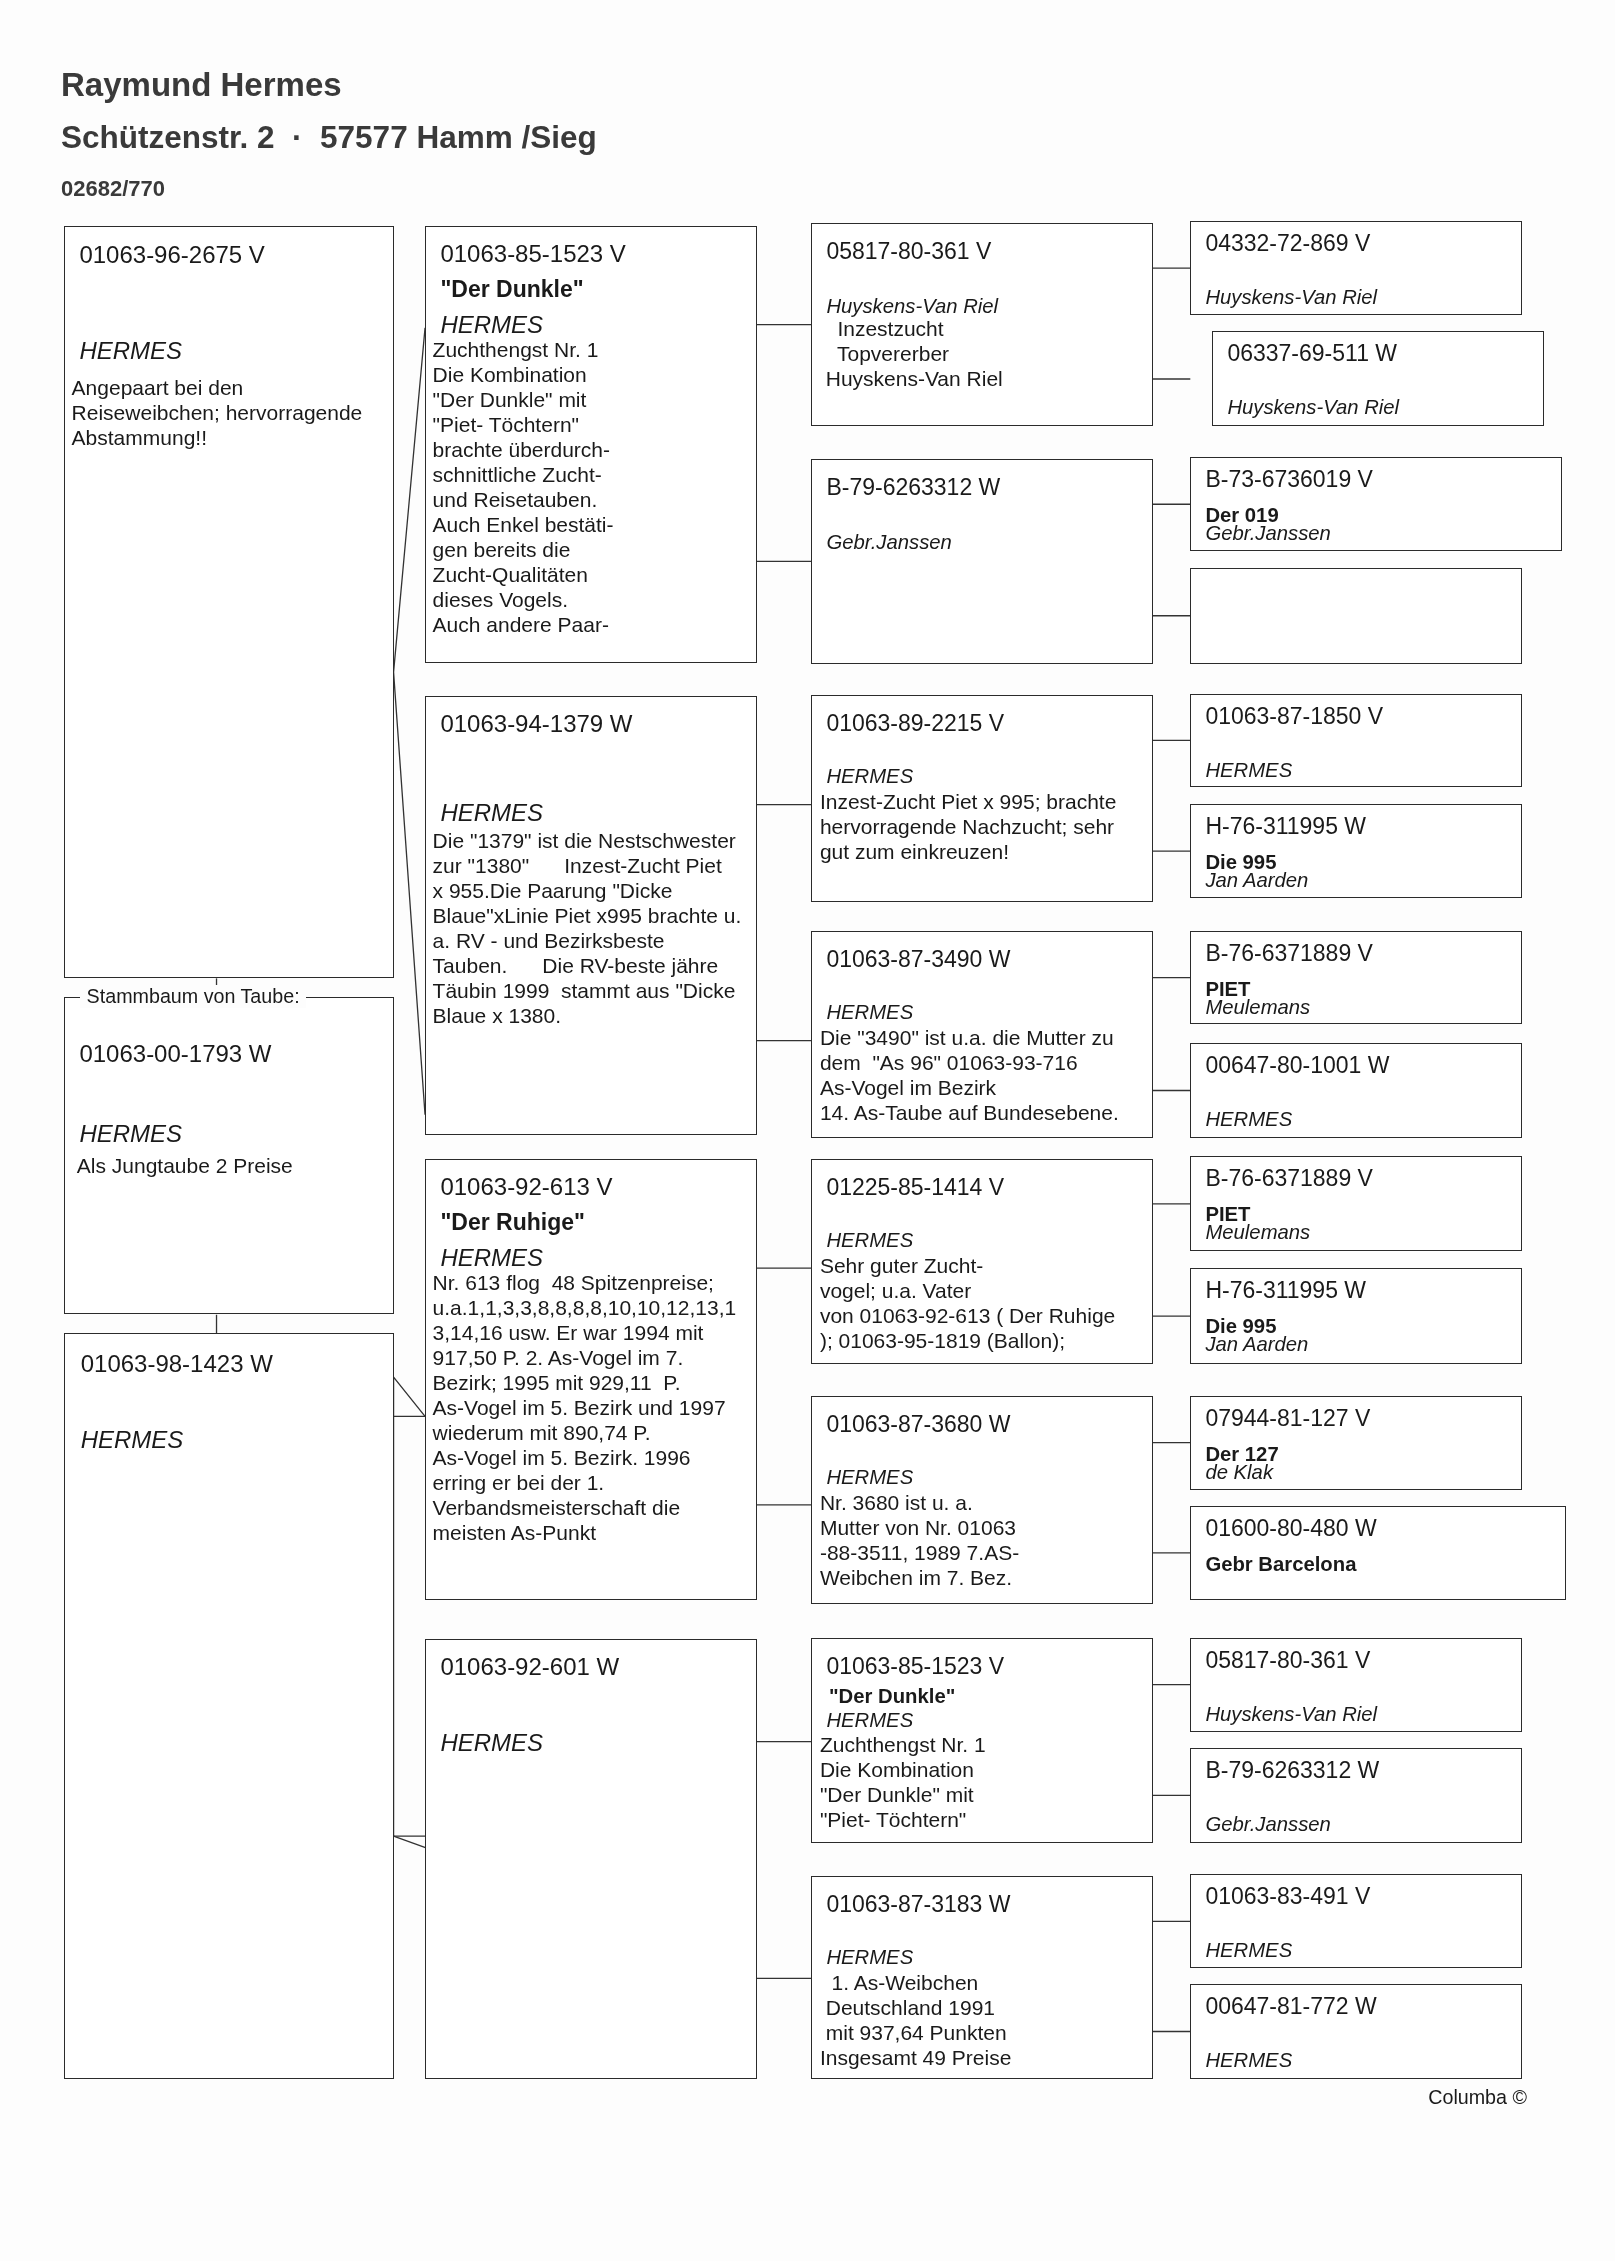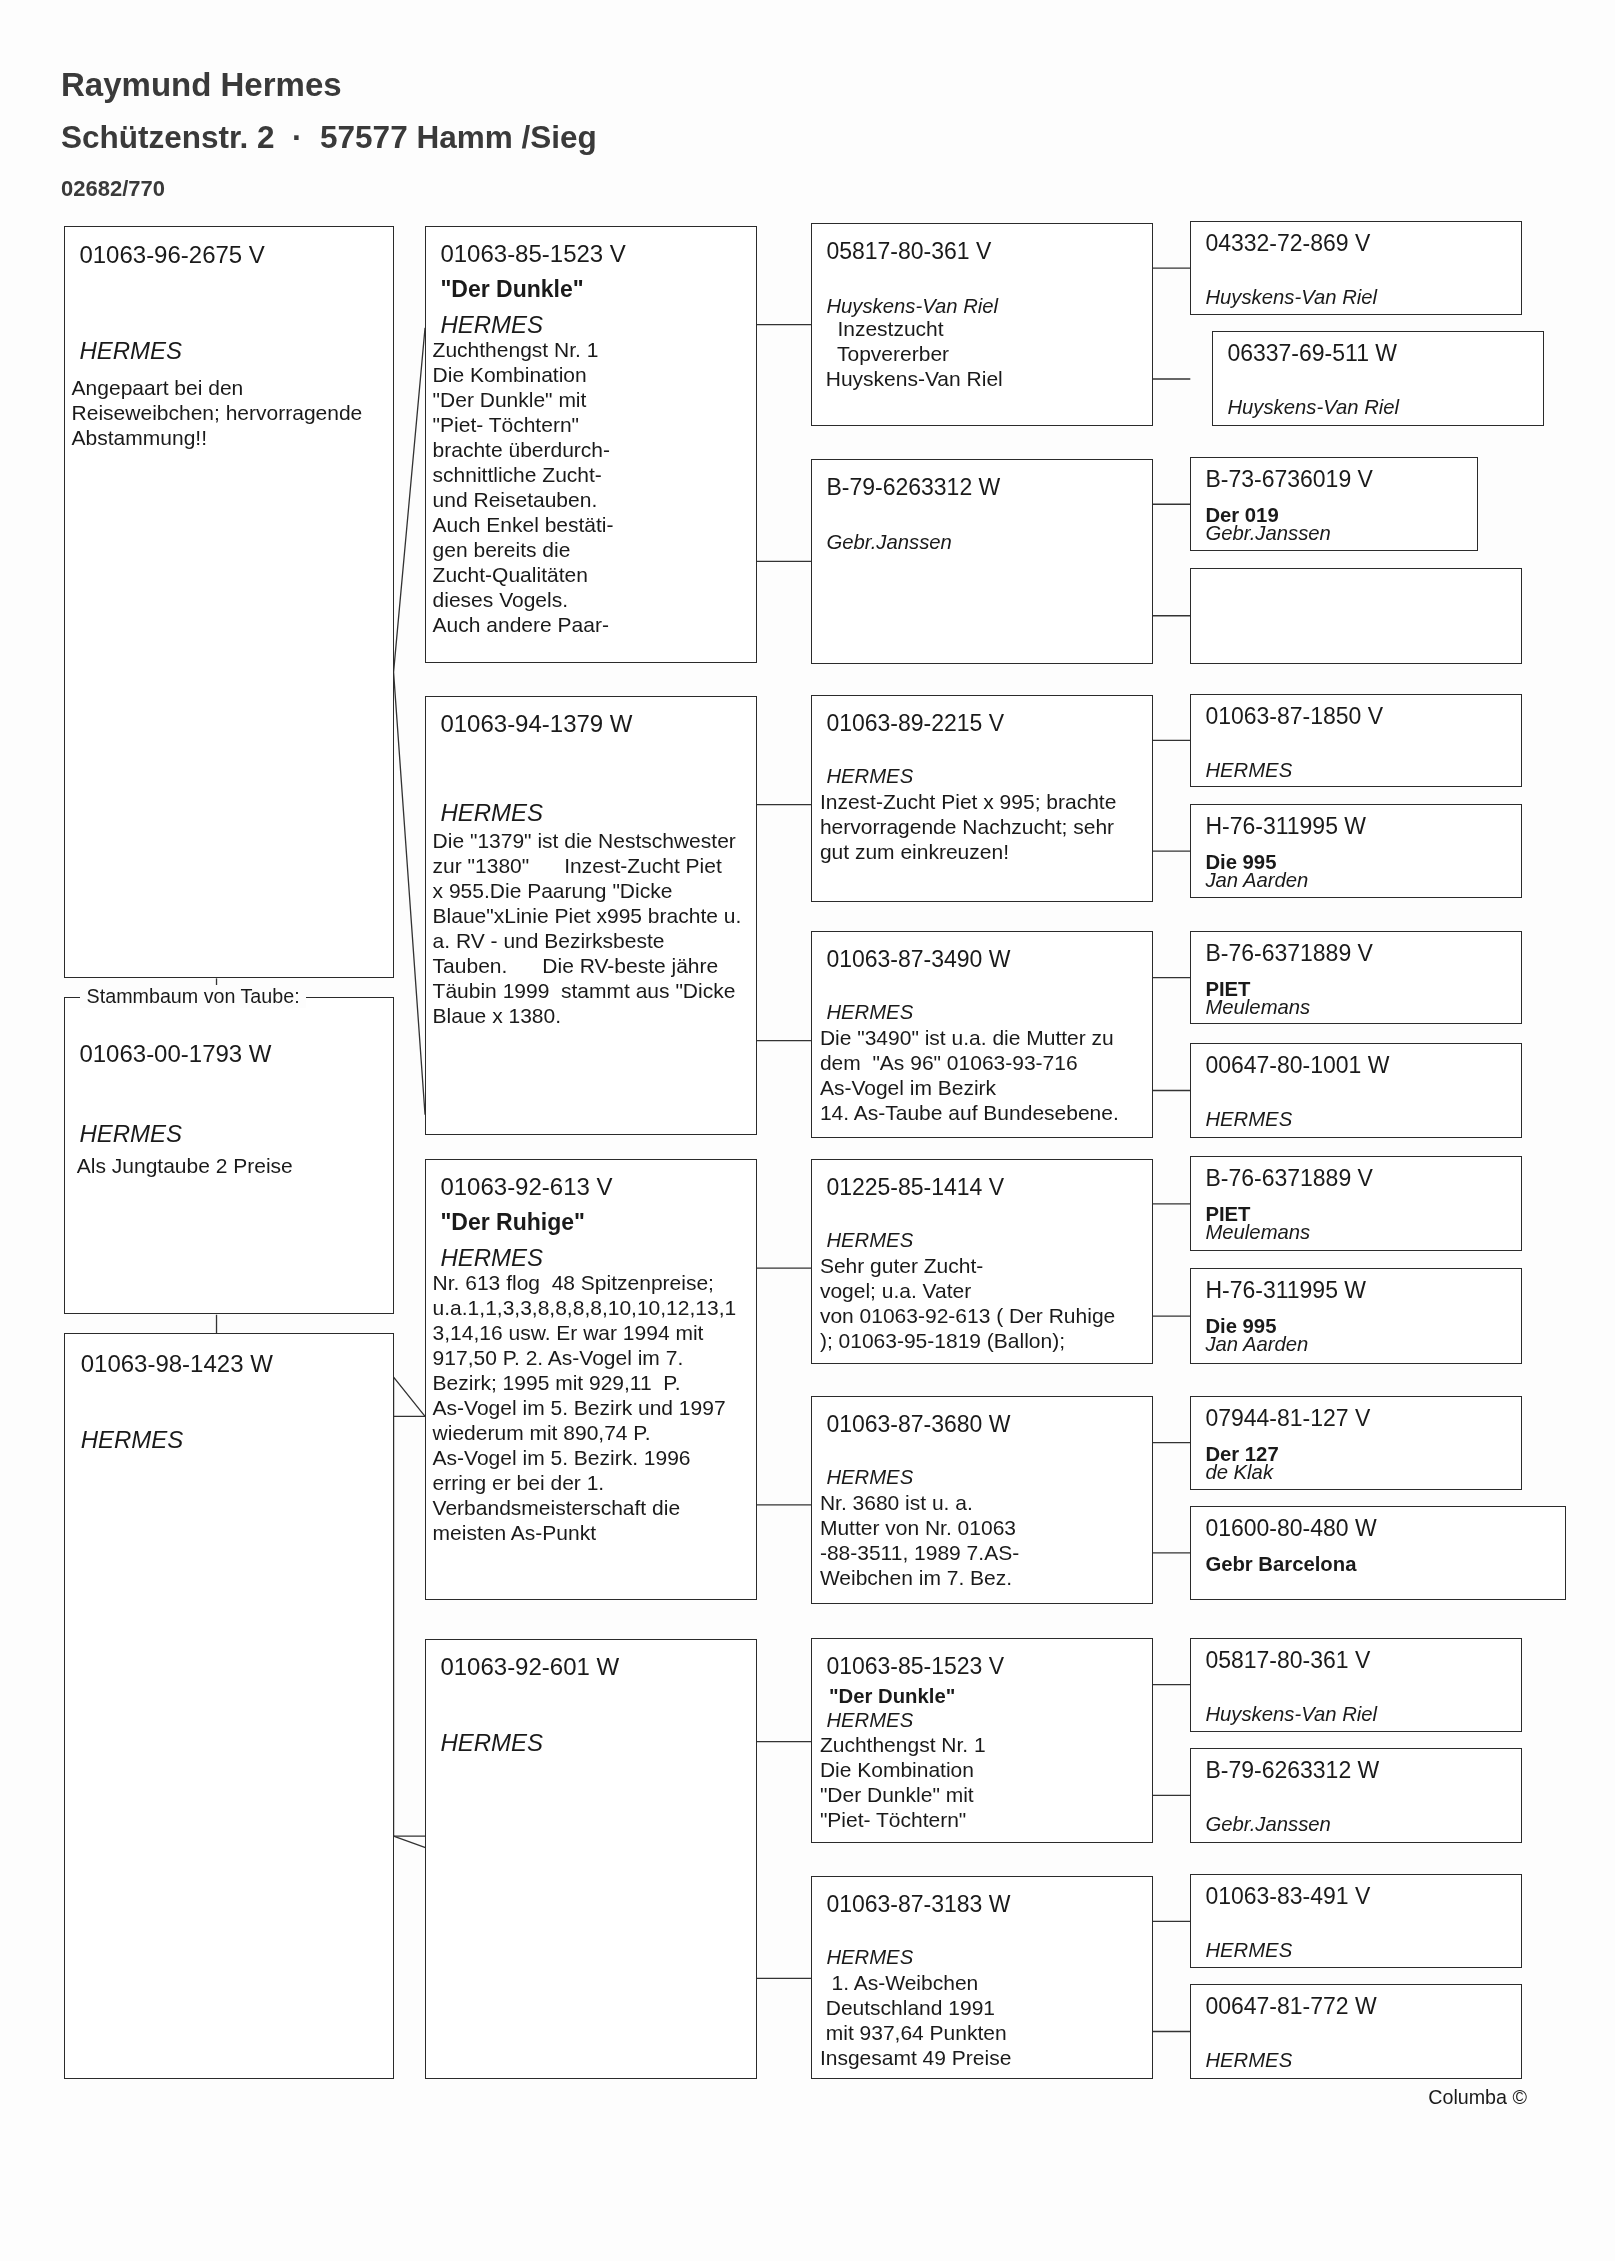--- a/index.html
+++ b/index.html
@@ -218,21 +218,21 @@
     <div class="box b" style="left: 1190px; top: 221px; width: 332px; height: 94px;">
       <div class="ring sm" style="top: 7.9px; left: 14.4px;">04332-72-869 V</div>
       <div class="name sm" style="top: 46px; left: 14.4px;"></div>
       <div class="breeder sm" style="top: 64px; left: 14.4px;">Huyskens-Van Riel</div>
     </div>
     <div class="box b" style="left: 1190px; top: 331px; width: 332px; height: 95px; margin-left: 22px;">
       <div class="ring sm" style="top: 7.9px; left: 14.4px;">06337-69-511 W</div>
       <div class="name sm" style="top: 46px; left: 14.4px;"></div>
       <div class="breeder sm" style="top: 64px; left: 14.4px;">Huyskens-Van Riel</div>
     </div>
-    <div class="box b" style="left: 1190px; top: 457px; width: 288px; height: 94px;">
+    <div class="box b" style="left: 1190px; top: 457px; width: 372px; height: 94px;">
       <div class="ring sm" style="top: 7.9px; left: 14.4px;">B-73-6736019 V</div>
       <div class="name sm" style="top: 46px; left: 14.4px;">Der 019</div>
       <div class="breeder sm" style="top: 64px; left: 14.4px;">Gebr.Janssen</div>
     </div>
     <div class="box b" style="left: 1190px; top: 568px; width: 332px; height: 96px;">
       <div class="ring sm" style="top: 7.9px; left: 14.4px;"></div>
       <div class="name sm" style="top: 46px; left: 14.4px;"></div>
       <div class="breeder sm" style="top: 64px; left: 14.4px;"></div>
     </div>
     <div class="box b" style="left: 1190px; top: 694px; width: 332px; height: 93px;">

